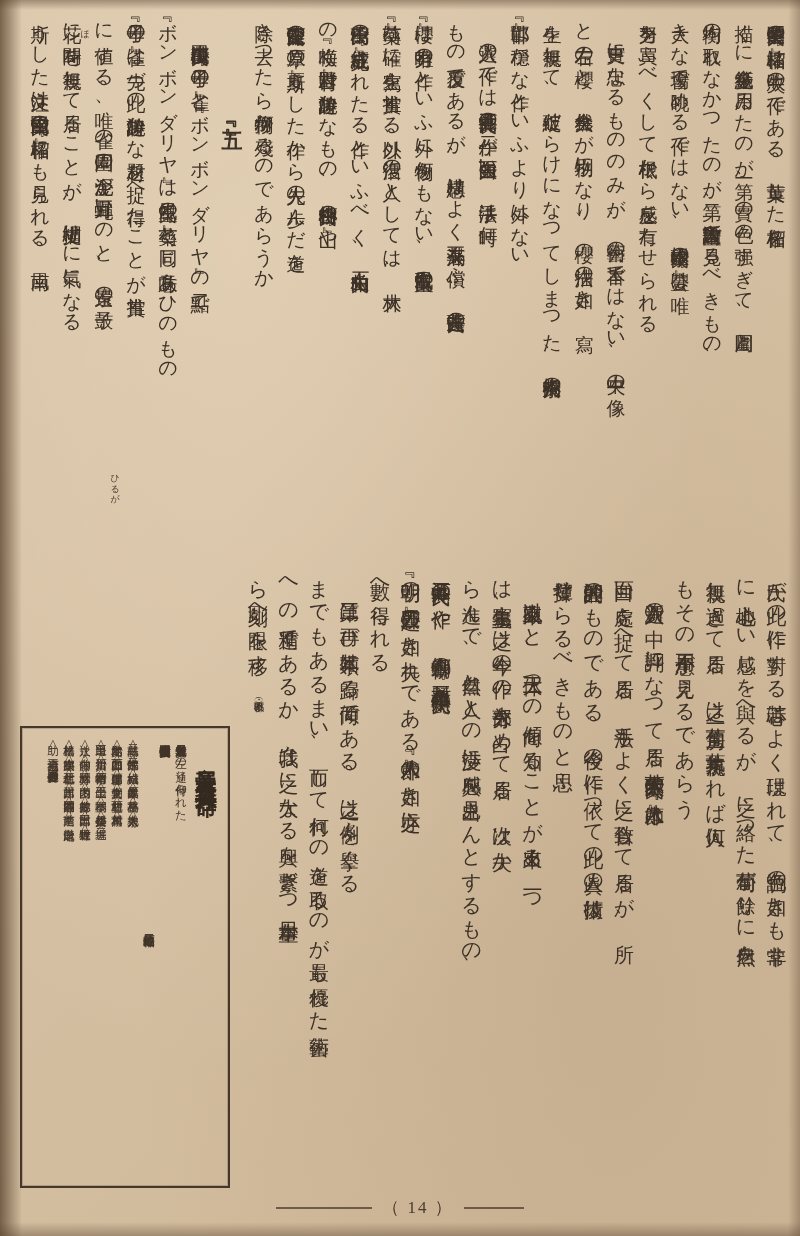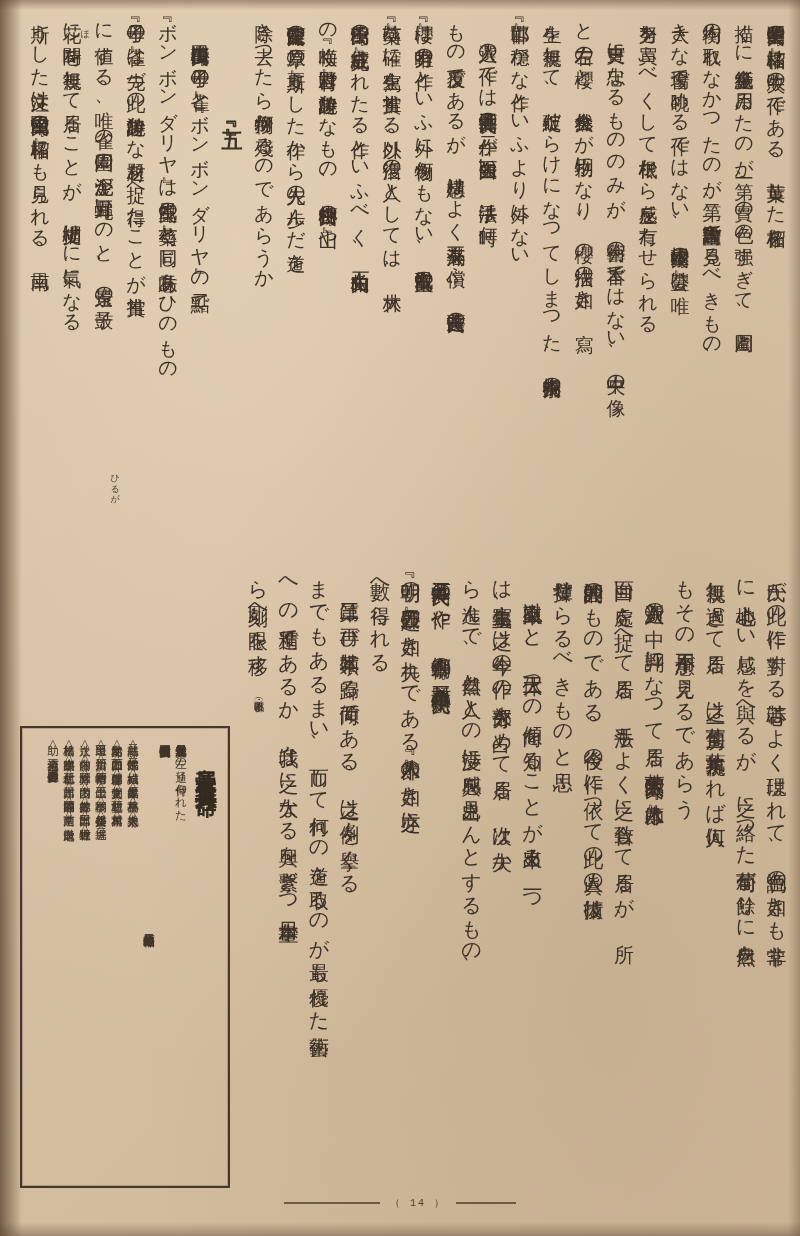--- a/index.html
+++ b/index.html
@@ -62,21 +62,21 @@
   .box-col-sub{padding-top:190px;}
 
   
   #footer{
     position:absolute;left:0;top:1196px;width:100%;
     display:flex;align-items:center;justify-content:center;
     color:#4a3b2c;
   }
   .dash{width:96px;height:0;border-top:2px solid #55432f;margin:0 10px;opacity:.8;}
   .dash2{width:60px;}
-  #page-num{font-size:10px;letter-spacing:2px;font-family:Liberation Mono, monospace;}
+  #page-num{font-size:17px;letter-spacing:2px;font-family:Liberation Serif, serif;}
 </style>
 </head>
 <body>
 
 <div id="page">
 
   <div class="edge edge-left"></div>
   <div class="edge edge-top"></div>
   <div class="edge edge-right"></div>
   <div class="edge edge-bottom"></div>

